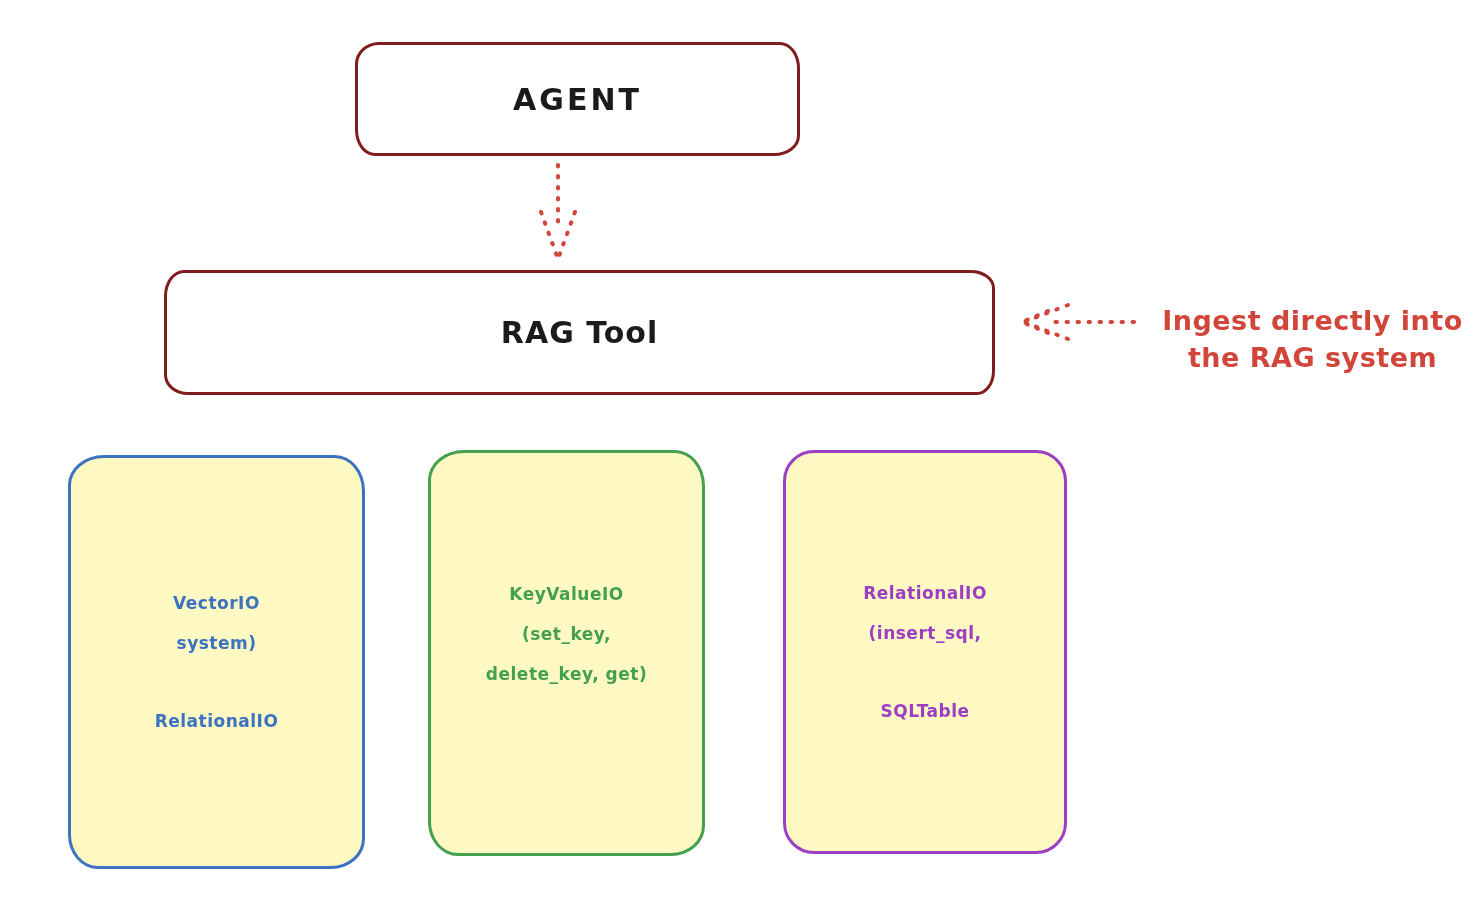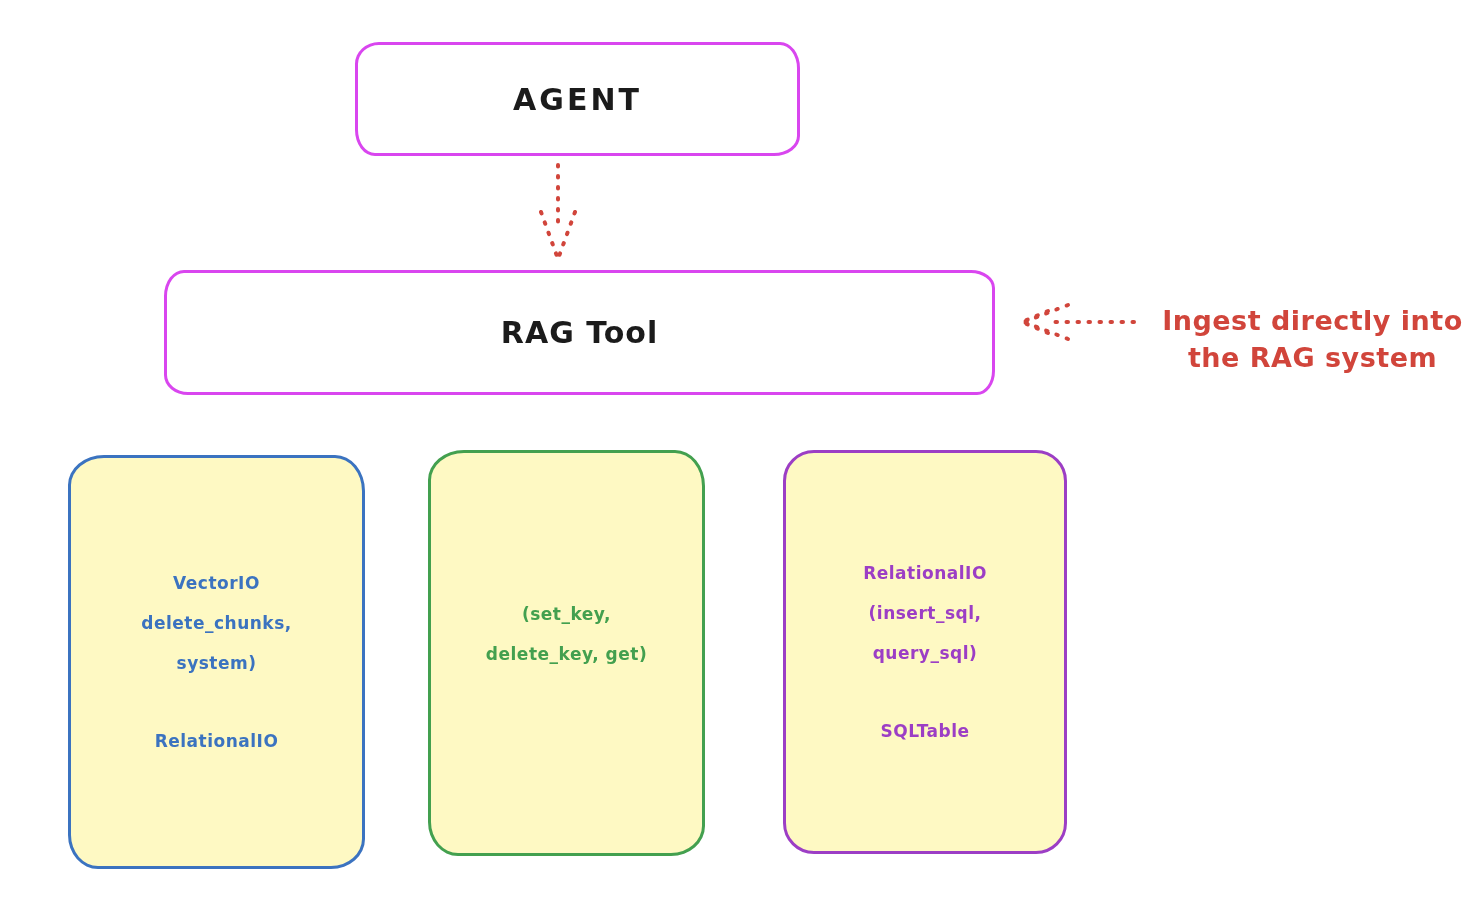--- a/index.html
+++ b/index.html
@@ -17,21 +17,21 @@
   }
   .box {
     position: absolute;
     background: #ffffff;
     display: flex;
     align-items: center;
     justify-content: center;
     box-sizing: border-box;
   }
   .box-black {
-    border: 3px solid #d946ef;
+    border: 3px solid #7f1d1d;
     color: #1b1b1b;
     font-weight: 700;
     font-size: 30px;
   }
   .agent-box {
     left: 355px; top: 42px;
     width: 445px; height: 114px;
     border-radius: 24px 20px 26px 20px / 22px 26px 20px 26px;
     letter-spacing: 3px;
   }
@@ -112,33 +112,32 @@
     <path d="M60 5 L16 22 M60 39 L16 22 M40 11 L14 22 M40 33 L14 22" style="stroke: rgb(209, 69, 59);"></path>
   </svg>
 
   <div class="annotation" style="color: rgb(209, 69, 59);">
     <div>Ingest directly into</div>
     <div>the RAG system</div>
   </div>
 
   <div class="store-card vector-card" style="border-color: rgb(59, 115, 192); color: rgb(59, 115, 192);">
     <div class="line">VectorIO</div>
-    <div class="line">delete_chunks,</div>
     <div class="line">system)</div>
     <div class="spacer"></div>
     <div class="line">RelationalIO</div>
   </div>
 
   <div class="store-card keyvalue-card" style="border-color: rgb(67, 160, 79); color: rgb(67, 160, 79);">
+    <div class="line">KeyValueIO</div>
     <div class="line">(set_key,</div>
     <div class="line">delete_key, get)</div>
     <div class="spacer"></div>
   </div>
 
   <div class="store-card relational-card" style="border-color: rgb(156, 62, 197); color: rgb(156, 62, 197); border-radius: 31px;">
     <div class="line">RelationalIO</div>
     <div class="line">(insert_sql,</div>
-    <div class="line">query_sql)</div>
     <div class="spacer"></div>
     <div class="line">SQLTable</div>
   </div>
 
 </div>
 
 </body></html>

